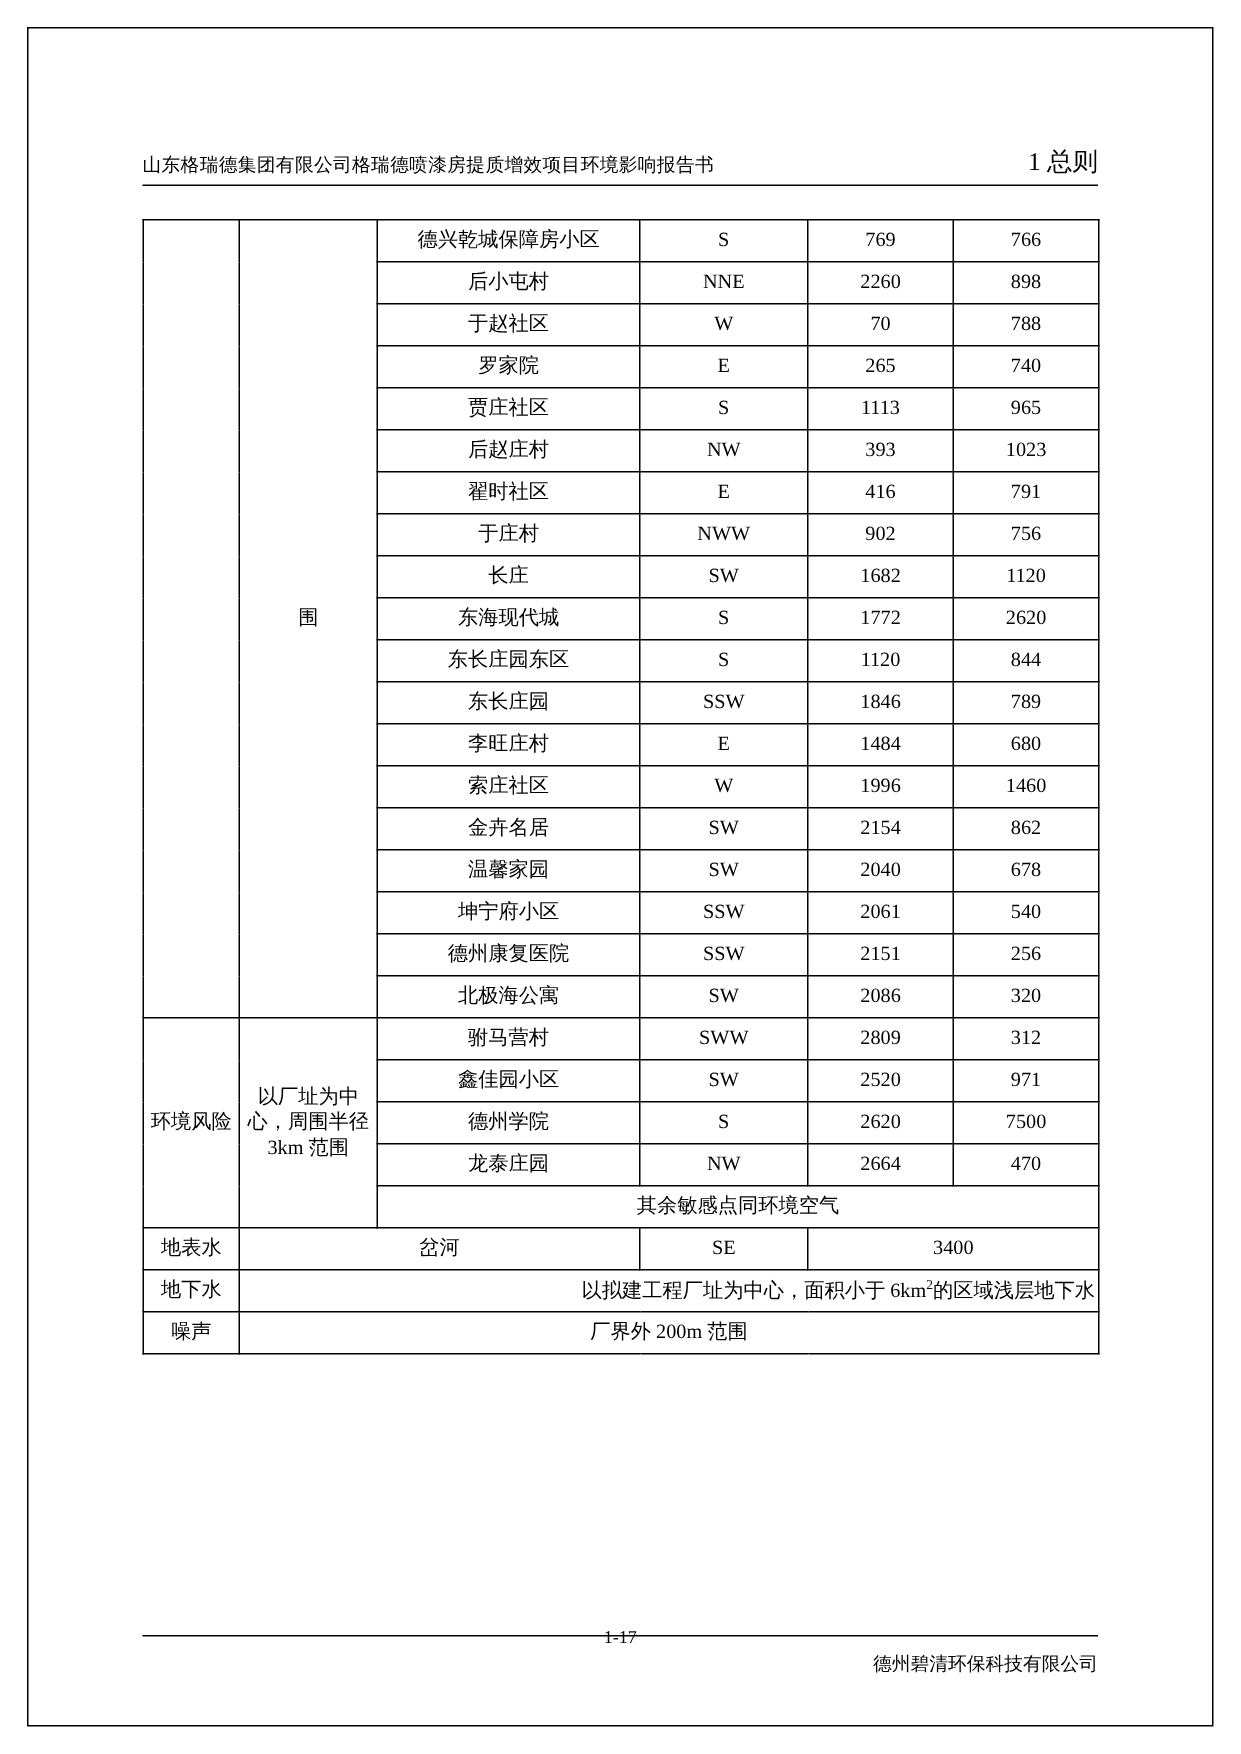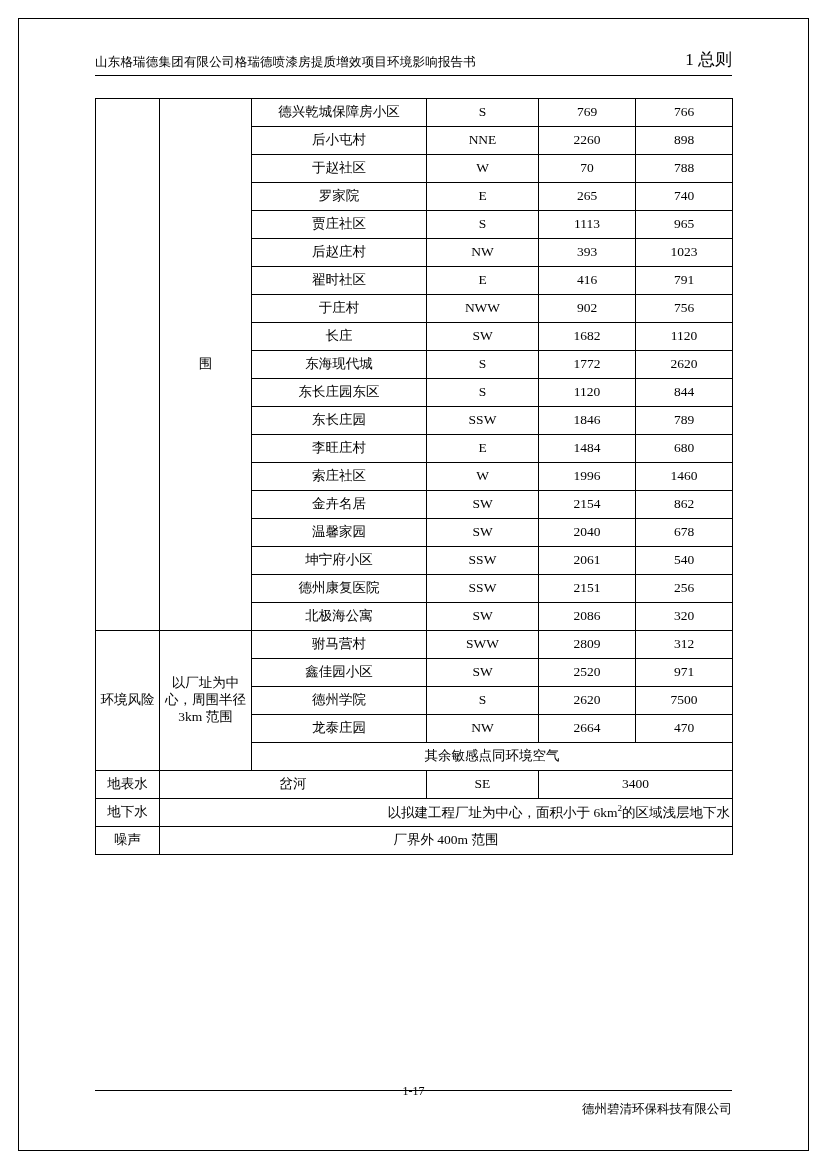--- a/index.html
+++ b/index.html
@@ -36,20 +36,21 @@
     width: 637px;
   }
   
   .header {
     display: flex;
     align-items: flex-end;
     justify-content: space-between;
     font-size: 12px;
     padding-bottom: 4px;
     border-bottom: 1px solid #000000;
+    margin-top: 48px;
   }
   .header-left {
     font-family: "Liberation Serif", serif;
     font-size: 12.5px;
     letter-spacing: 0.2px;
   }
   .header-right {
     font-size: 17px;
     white-space: nowrap;
   }
@@ -286,21 +287,21 @@
           <td colspan="2">岔河</td>
           <td>SE</td>
           <td colspan="2">3400</td>
         </tr>
         <tr>
           <td>地下水</td>
           <td colspan="5" class="left"><span>以拟建工程厂址为中心，面积小于 6km</span><span class="sup">2</span><span>的区域浅层地下水</span></td>
         </tr>
         <tr>
           <td>噪声</td>
-          <td colspan="5">厂界外 400m 范围</td>
+          <td colspan="5">厂界外 200m 范围</td>
         </tr>
       </tbody>
     </table>
   </div>
 
   <div class="footer">
     <span class="footer-page">1-17</span>
     <span class="footer-right">德州碧清环保科技有限公司</span>
   </div>
 </div>

